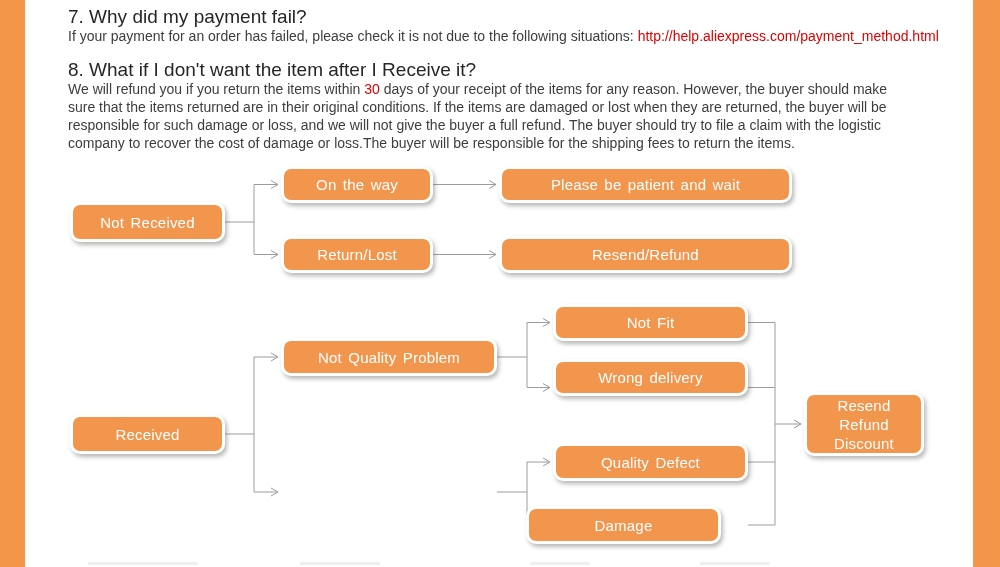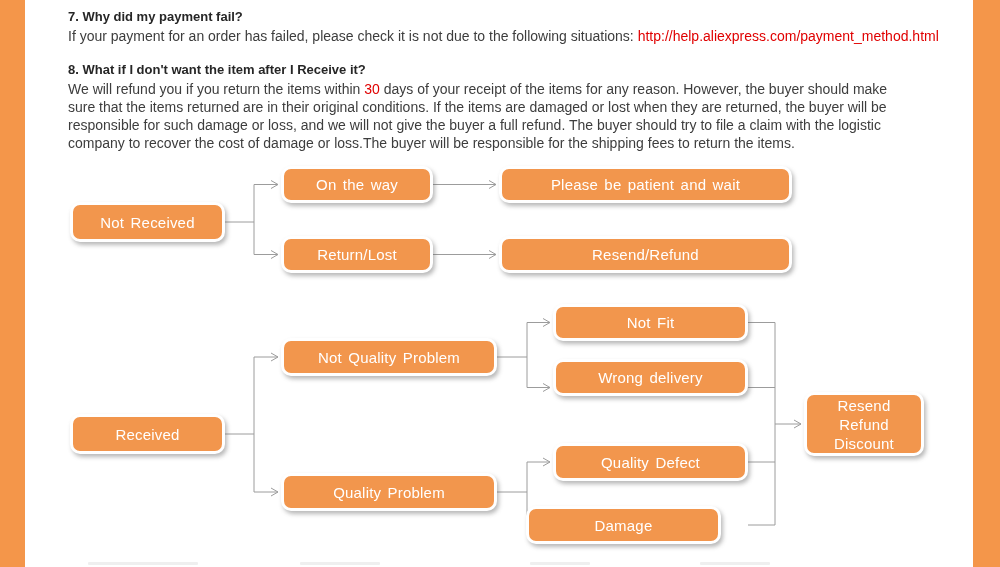--- a/index.html
+++ b/index.html
@@ -16,21 +16,21 @@
   body{
     font-family:"Liberation Sans",sans-serif;
     background:#FFFFFF;
     position:relative;
     overflow:hidden;
   }
   .strip{position:absolute;top:0;bottom:0;background:var(--strip);}
   .strip.left{left:0;width:25px;}
   .strip.right{right:0;width:27px;}
   .content{position:absolute;left:68px;top:8px;width:848px;}
-  h3{font-size:13px;line-height:17px;color:var(--heading);font-weight:bold;}
+  h3{font-size:19px;line-height:17px;color:var(--heading);font-weight:normal;}
   .content p{font-size:14px;line-height:18px;color:var(--body);margin-top:2px;}
   .q7 p{white-space:nowrap;}
   .q8{margin-top:16px;}
   a.red-link{color:var(--red);text-decoration:none;cursor:pointer;}
   .red{color:var(--red);}
   .flowchart{position:absolute;left:0;top:0;width:1000px;height:567px;}
   svg.connectors{position:absolute;left:0;top:0;pointer-events:none;}
   svg.connectors path{stroke:var(--connector);stroke-width:1;fill:none;}
   .node{
     position:absolute;
@@ -112,21 +112,20 @@
     </g>
   </svg>
 
   <div class="node n-not-received">Not Received</div>
   <div class="node n-on-the-way">On the way</div>
   <div class="node n-return-lost">Return/Lost</div>
   <div class="node n-please-wait">Please be patient and wait</div>
   <div class="node n-resend-refund">Resend/Refund</div>
   <div class="node n-received">Received</div>
   <div class="node n-not-quality-problem">Not Quality Problem</div>
-  <div class="node n-quality-problem">Quality Problem</div>
   <div class="node n-not-fit">Not Fit</div>
   <div class="node n-wrong-delivery">Wrong delivery</div>
   <div class="node n-quality-defect">Quality Defect</div>
   <div class="node n-damage">Damage</div>
   <div class="node n-resend-discount">Resend
 Refund
 Discount</div>
 </div>
 
 <div>

